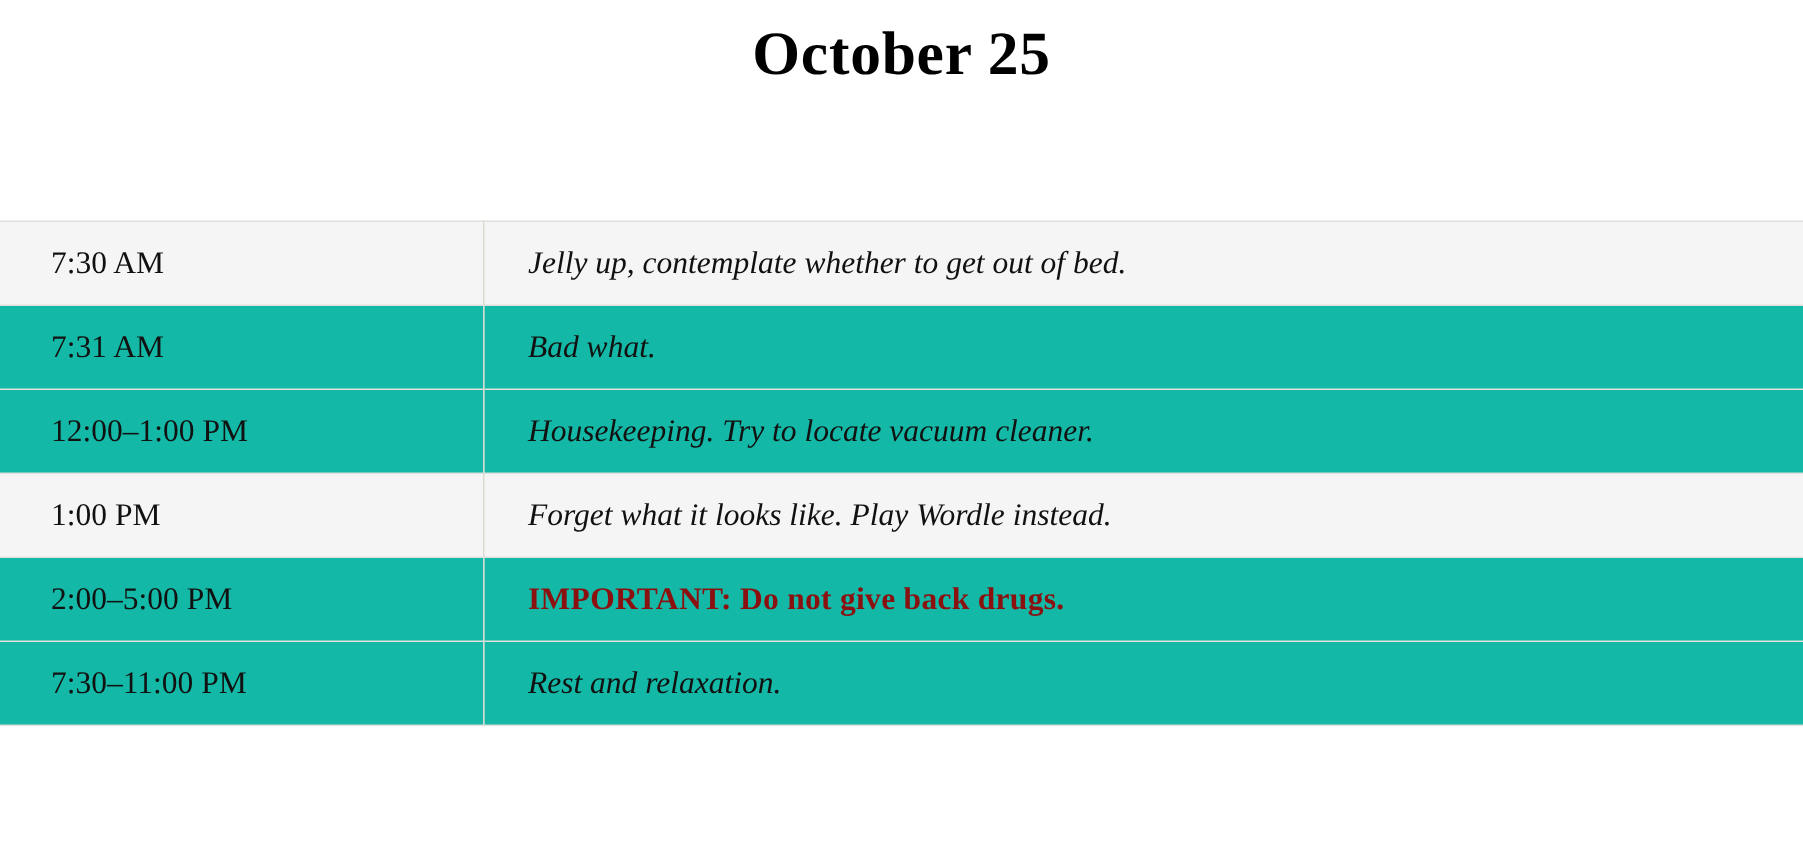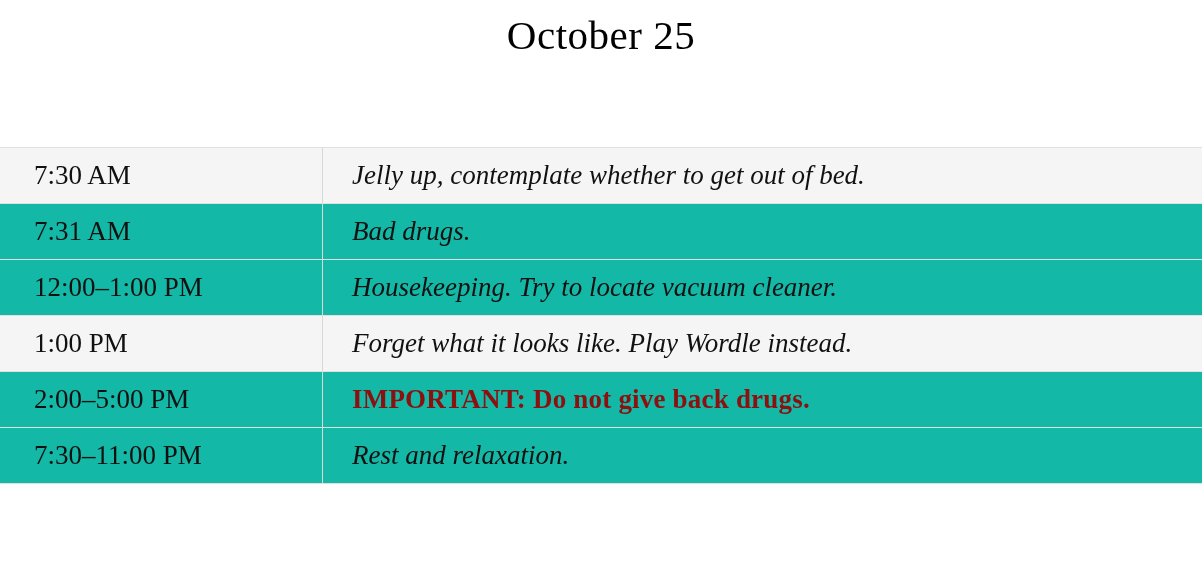--- a/index.html
+++ b/index.html
@@ -16,21 +16,21 @@
   }
   .page {
     width: 1202px;
     height: 578px;
     position: relative;
     box-sizing: border-box;
   }
   .title {
     text-align: center;
     font-family: "Liberation Serif", "DejaVu Serif", serif;
-    font-weight: normal;
+    font-weight: bold;
     font-size: 41px;
     letter-spacing: 0.5px;
     margin: 0;
     padding-top: 10px;
     line-height: 1.25;
     color: #000000;
   }
   .schedule {
     margin-top: 86px;
     width: 1202px;
@@ -44,21 +44,21 @@
     background: #f5f5f5;
   }
   .schedule tr.even {
     background: #14b8a6;
   }
   .schedule td {
     border-top: 1px solid #e0e0dc;
     border-bottom: 1px solid #e0e0dc;
     padding: 0 0 0 14px;
     vertical-align: middle;
-    font-size: 27px;
+    font-size: 21px;
     line-height: 1.3;
   }
   .schedule td.time {
     width: 288px;
     border-right: 1px solid #d9d9d3;
     font-style: normal;
     color: #111111;
     padding-left: 34px;
   }
   .schedule td.activity {
@@ -83,21 +83,21 @@
 <div class="page">
   <h1 class="title">October 25</h1>
   <table class="schedule">
     <tbody>
         <tr class="odd">
           <td class="time">7:30 AM</td>
           <td class="activity">Jelly up, contemplate whether to get out of bed.</td>
         </tr>
         <tr class="even">
           <td class="time">7:31 AM</td>
-          <td class="activity">Bad drugs.</td>
+          <td class="activity">Bad what.</td>
         </tr>
         <tr class="even">
           <td class="time">12:00–1:00 PM</td>
           <td class="activity">Housekeeping. Try to locate vacuum cleaner.</td>
         </tr>
         <tr class="odd">
           <td class="time">1:00 PM</td>
           <td class="activity">Forget what it looks like. Play Wordle instead.</td>
         </tr>
         <tr class="even">

